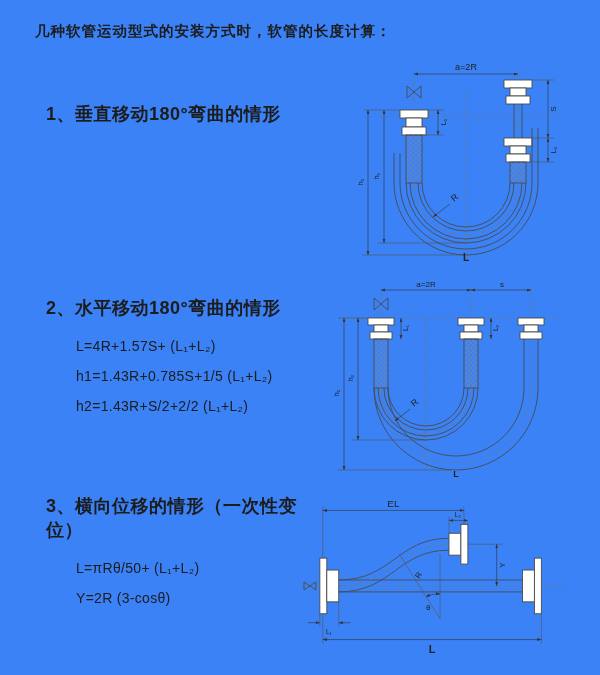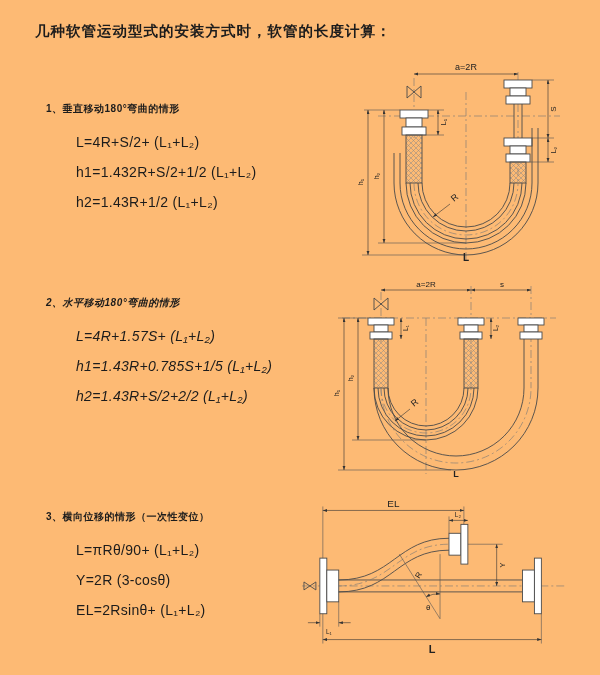--- a/index.html
+++ b/index.html
@@ -1,61 +1,55 @@
 <!DOCTYPE html>
 <html><head>
 <meta charset="utf-8">
 <style>
   html,body{margin:0;padding:0;background:#fff;}
-  #page{position:relative;width:600px;height:675px;background:#fdba74;overflow:hidden;
+  #page{position:relative;width:600px;height:675px;background:#3b82f6;overflow:hidden;
         font-family:"Liberation Sans","DejaVu Sans",sans-serif;color:#1c1c1c;}
   .title{position:absolute;left:35px;top:22px;font-size:14.5px;font-weight:600;letter-spacing:1px;}
   .section{position:absolute;left:46px;width:275px;}
-  .sec-heading{font-size:10px;font-weight:600;letter-spacing:0.5px;}
+  .sec-heading{font-size:18px;font-weight:600;letter-spacing:0.5px;}
   .formulas{margin-top:11px;margin-left:30px;}
   .formula{font-size:14px;line-height:30px;white-space:nowrap;letter-spacing:0.3px;}
   svg{position:absolute;}
   svg text{font-family:"Liberation Sans","DejaVu Sans",sans-serif;fill:#222;}
   .ln{stroke:#4a4a4a;stroke-width:0.9;fill:none;}
   .thin{stroke:#555;stroke-width:0.6;fill:none;}
   .cl{stroke:#777;stroke-width:0.6;fill:none;stroke-dasharray:8 3 2 3;}
   .dim{stroke:#333;stroke-width:0.6;fill:none;}
   .flange{fill:#fff;stroke:#4a4a4a;stroke-width:0.9;}
 </style>
 </head>
 <body>
 
 <div id="page">
 
   <div class="title">几种软管运动型式的安装方式时，软管的长度计算：</div>
 
   <div class="section" style="top:102px;">
     <div class="sec-heading">1、垂直移动180°弯曲的情形</div>
-    <div class="formulas">
-      <div class="formula">L=4R+S/2+ (L₁+L₂)</div>
-      <div class="formula">h1=1.432R+S/2+1/2 (L₁+L₂)</div>
-      <div class="formula">h2=1.43R+1/2 (L₁+L₂)</div>
-    </div>
   </div>
 
-  <div class="section" style="top:296px;font-style:italic;">
+  <div class="section" style="top:296px;">
     <div class="sec-heading">2、水平移动180°弯曲的情形</div>
     <div class="formulas">
       <div class="formula">L=4R+1.57S+ (L₁+L₂)</div>
       <div class="formula">h1=1.43R+0.785S+1/5 (L₁+L₂)</div>
       <div class="formula">h2=1.43R+S/2+2/2 (L₁+L₂)</div>
     </div>
   </div>
 
-  <div class="section" style="top:510px;">
+  <div class="section" style="top:494px;">
     <div class="sec-heading">3、横向位移的情形（一次性变位）</div>
     <div class="formulas">
-      <div class="formula">L=πRθ/90+ (L₁+L₂)</div>
+      <div class="formula">L=πRθ/50+ (L₁+L₂)</div>
       <div class="formula">Y=2R (3-cosθ)</div>
-      <div class="formula">EL=2Rsinθ+ (L₁+L₂)</div>
     </div>
   </div>
 
   <svg style="left:316px;top:58px;" width="266" height="206" viewBox="0 0 266 206">
     <defs>
       <marker id="a1" markerWidth="8" markerHeight="6" refX="7" refY="2.5" orient="auto-start-reverse">
         <path d="M0 0 L7 2.5 L0 5 z" fill="#333"></path>
       </marker>
       <pattern id="p1" width="5" height="5" patternUnits="userSpaceOnUse">
         <path d="M0 5 L5 0 M0 0 L5 5" stroke="#888" stroke-width="0.5"></path>

